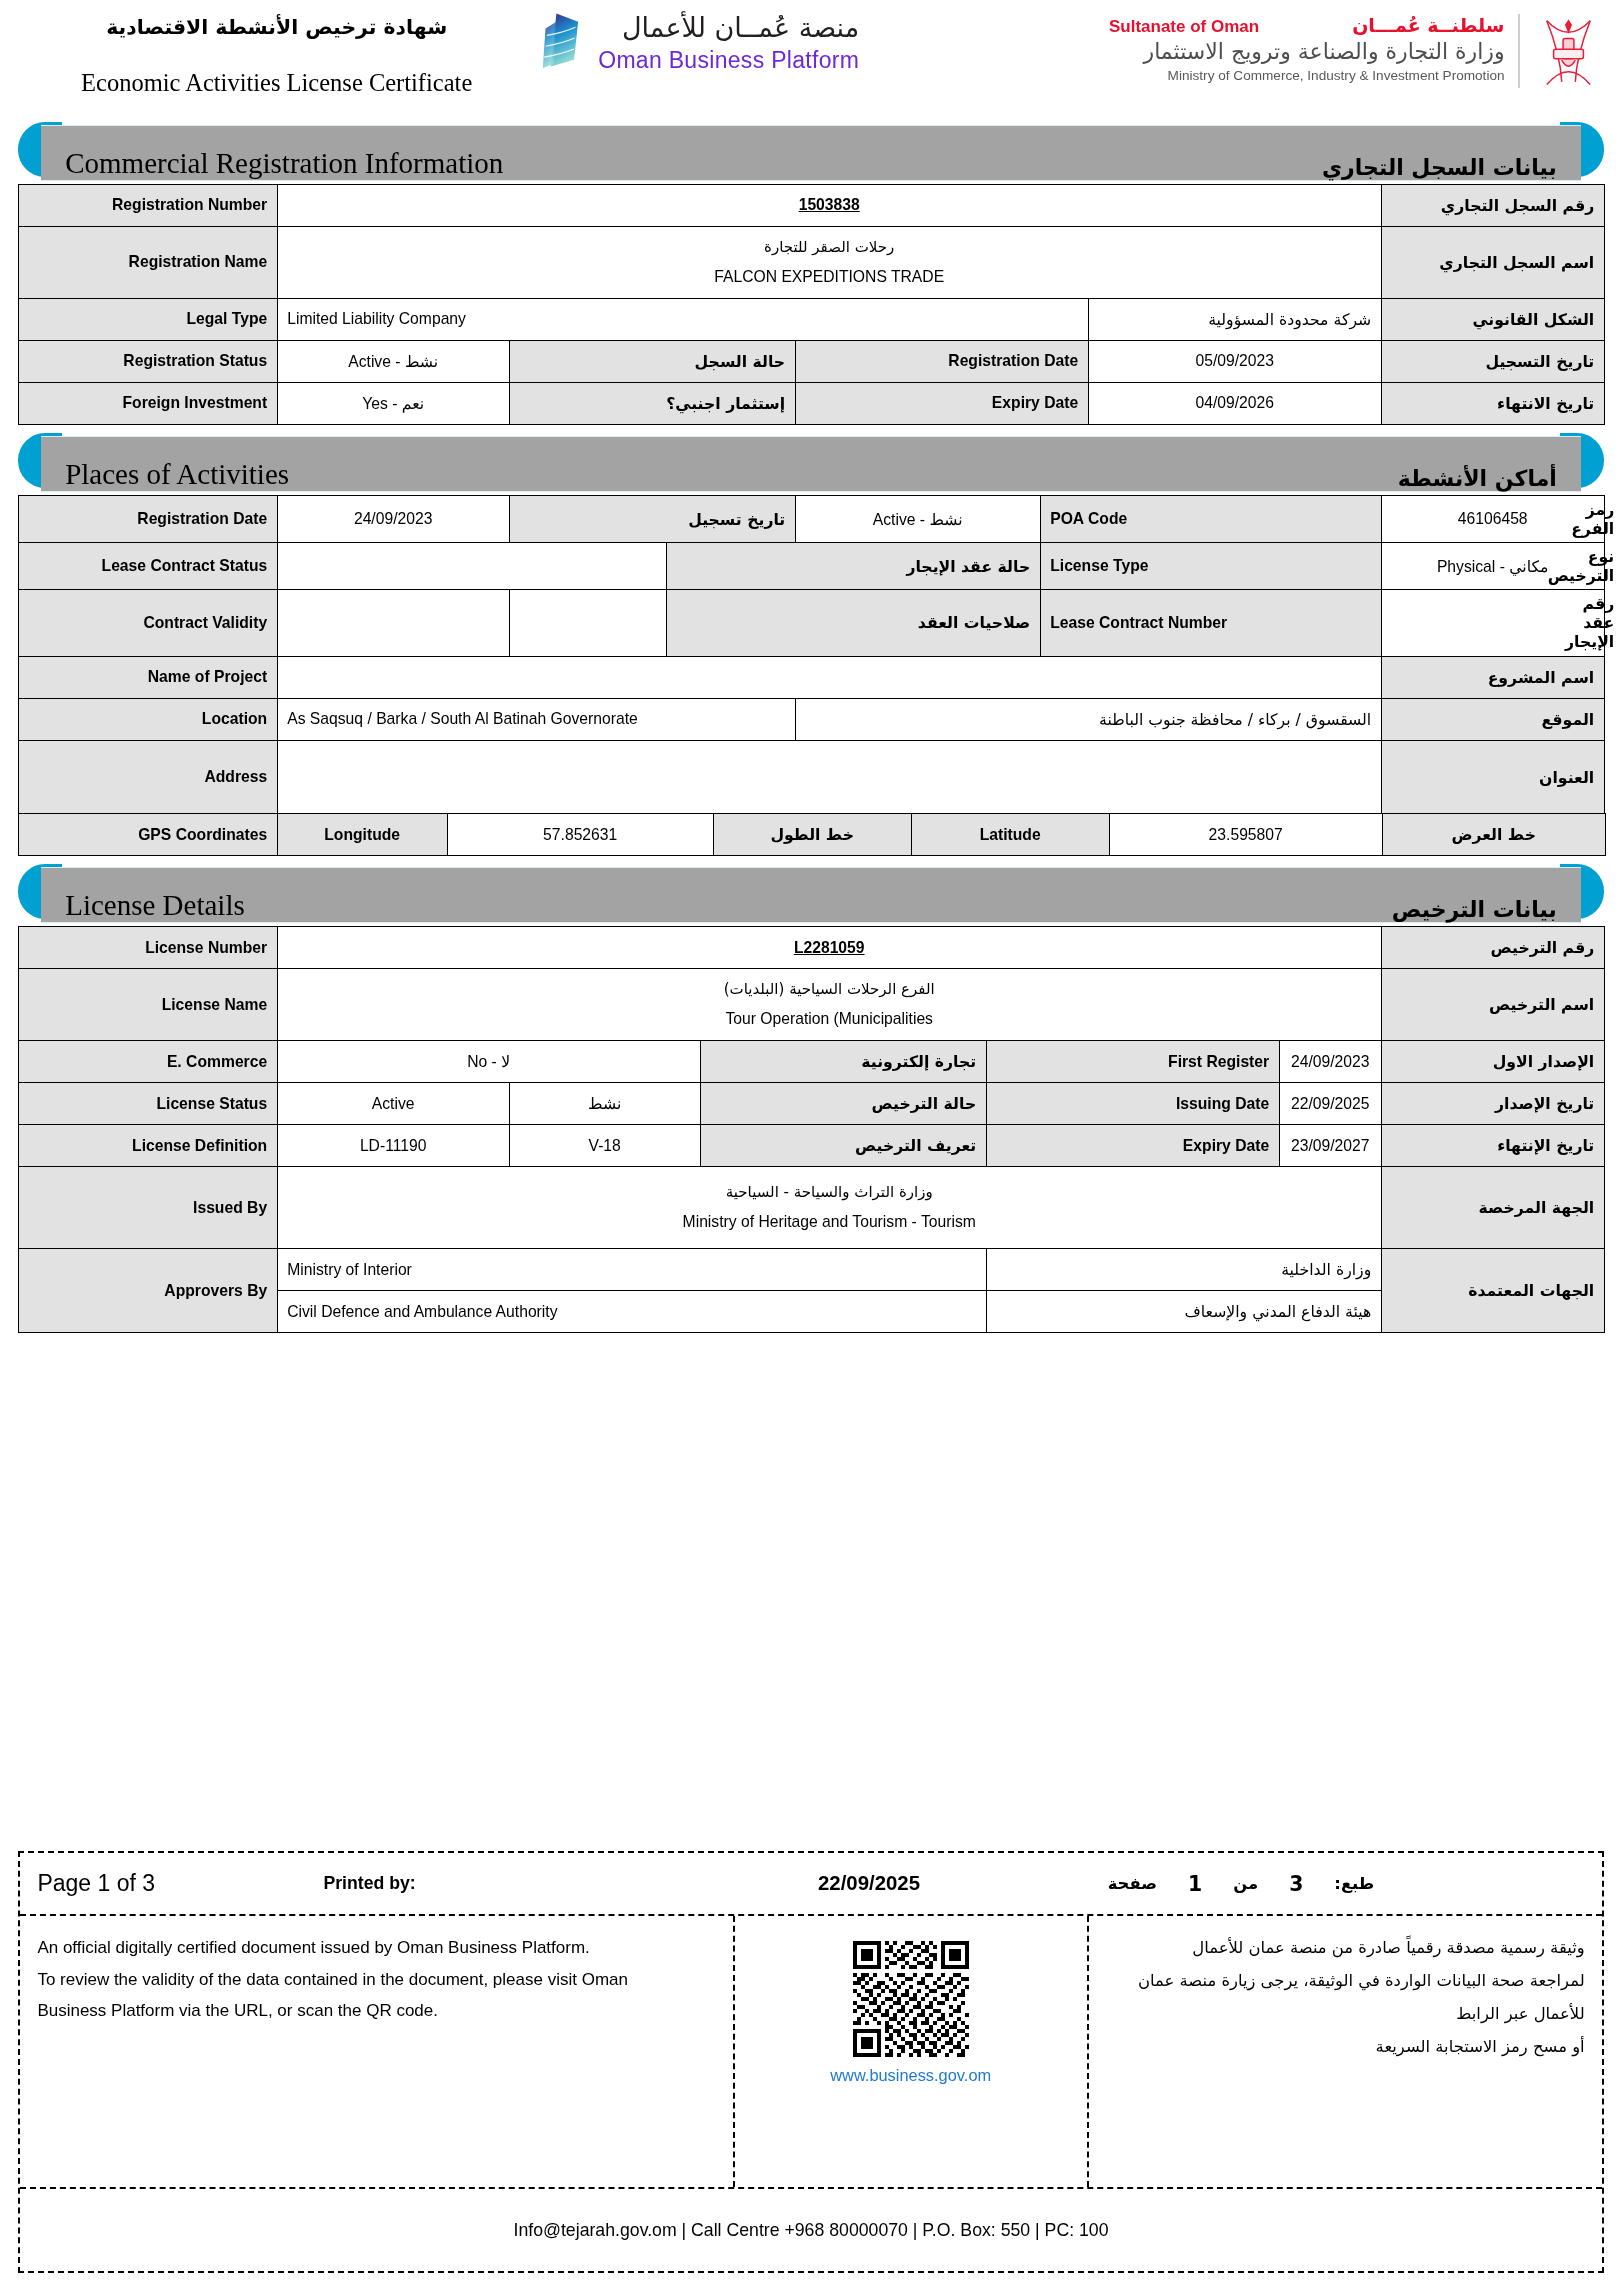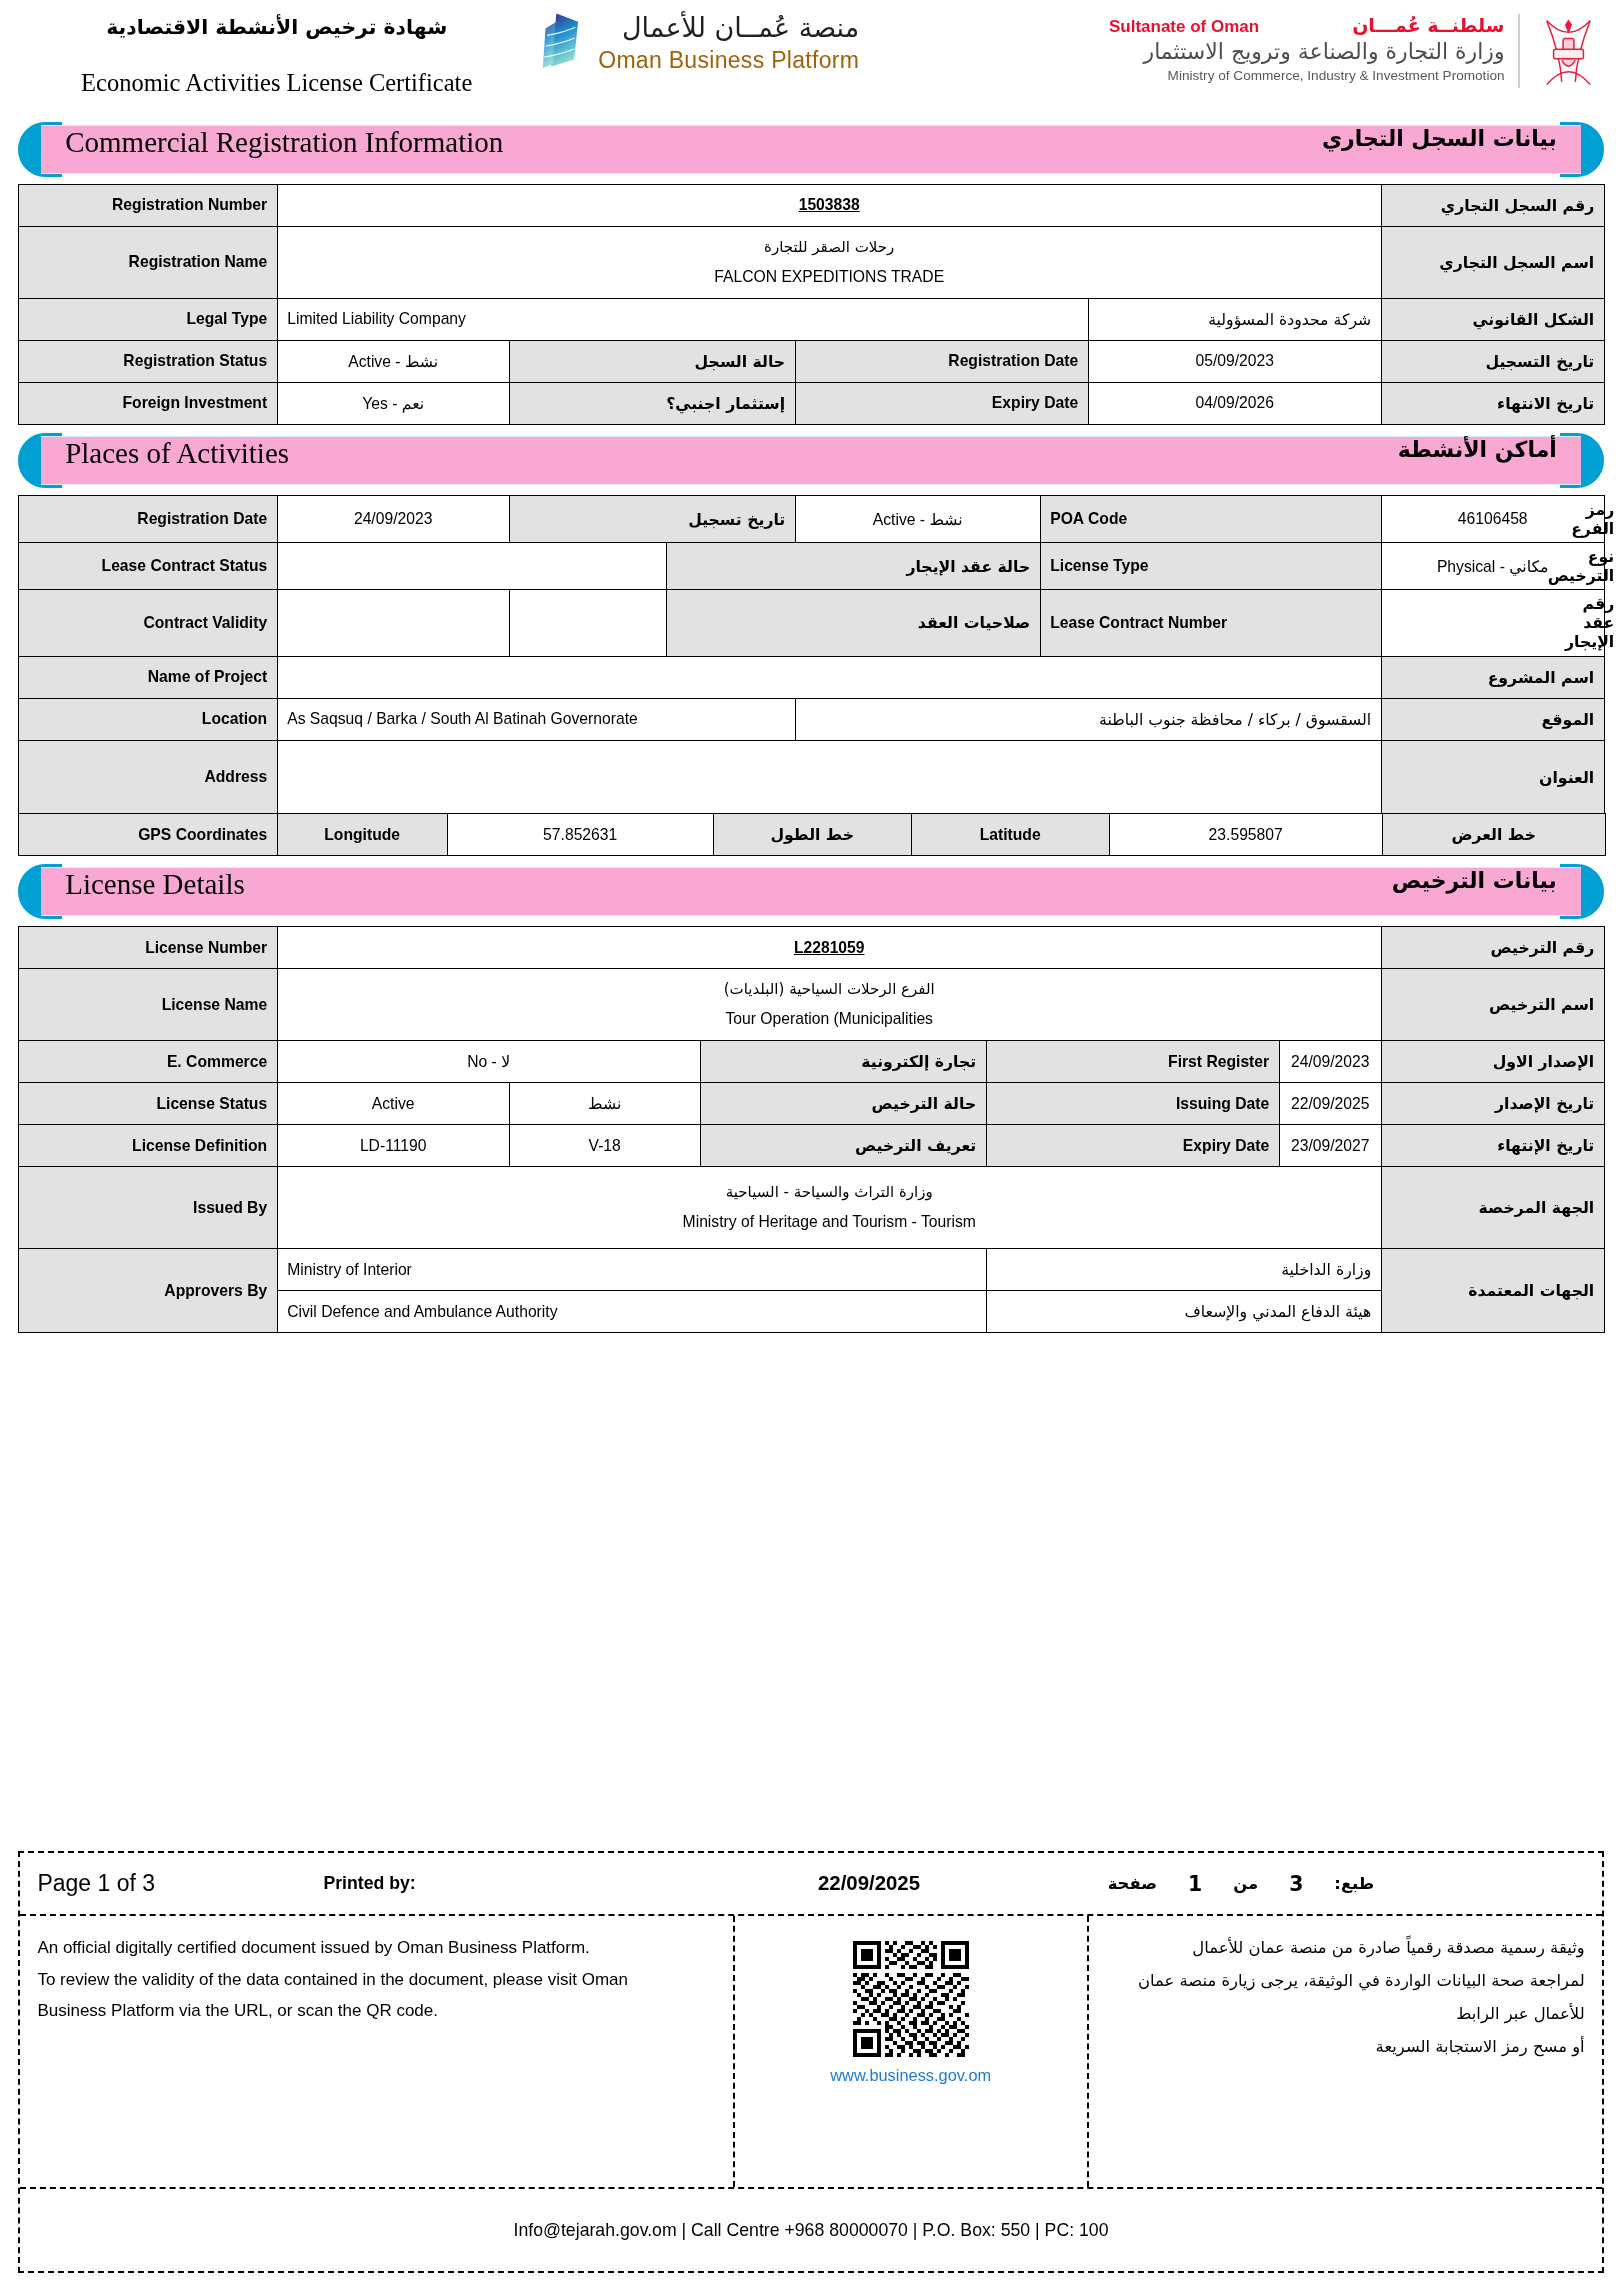--- a/index.html
+++ b/index.html
@@ -15,43 +15,43 @@
 
   
   .header { display: flex; align-items: flex-start; height: 114px; padding-top: 8.2px; }
   .hdr-title { width: 518px; text-align: center; padding-top: 6.8px; }
   .hdr-title .ar { font-family: "DejaVu Sans", sans-serif; font-size: 20.4px; font-weight: 700; direction: rtl; }
   .hdr-title .en { font-family: "Liberation Serif", serif; font-size: 24.5px; margin-top: 30px; }
 
   .hdr-obp { width: 436px; display: flex; align-items: center; gap: 9.5px; padding-top: 4.1px;}
   .obp-mark { width: 53px; height: 63px; flex: 0 0 53px; position: relative; }
   .obp-text .ar { font-family: "DejaVu Sans", sans-serif; font-size: 27px; font-weight: 400; direction: rtl; color:#231f20; letter-spacing:0px; line-height: 1.05;}
-  .obp-text .en { font-size: 23px; color:#a16207; margin-top: 5px; letter-spacing:0.3px;}
+  .obp-text .en { font-size: 23px; color:#6d28d9; margin-top: 5px; letter-spacing:0.3px;}
 
   .hdr-gov { flex: 1; display: flex; align-items: flex-start; justify-content: flex-end; gap: 11px; padding-top: 5.5px;}
   .gov-text { text-align: right; }
   .gov-row1 { display:flex; align-items:baseline; justify-content: flex-end; gap: 93px;}
   .gov-row1 .en { color:#e8112d; font-size: 17px; font-weight: 700; }
   .gov-row1 .ar { color:#e8112d; font-size: 19px; font-weight: 700; font-family:"DejaVu Sans", sans-serif; direction: rtl;}
   .gov-ar2 { color:#4d4d4f; font-size: 22px; font-weight: 400; font-family:"DejaVu Sans", sans-serif; direction: rtl; margin-top: 2.7px;}
   .gov-en2 { color:#58595b; font-size: 13.6px; margin-top: 4.1px; }
   .gov-divider { width: 1.4px; background:#cfcfcf; height: 74px; margin: 0 2.7px;}
   .khanjar { width: 71px; height: 76px; flex: 0 0 71px; }
 
   
   .banner { position: relative; height: 55px; margin-top: 8.2px; margin-bottom: 6.8px; }
   .banner .cap-l, .banner .cap-r {
     position:absolute; top:0; width: 44px; height: 55px; background:#00a0d2;
   }
   .banner .cap-l { left:0; border-radius: 27px 0 0 27px; }
   .banner .cap-r { right:0; border-radius: 0 27px 27px 0; }
   .banner .bar {
-    position:absolute; left: 23px; right: 23px; top: 2.7px; height: 49px;
-    background:#f9a8d4; border-top: 1.4px solid #d3eef8; border-bottom: 1.4px solid #d3eef8;
-    display:flex; align-items:flex-start; justify-content: space-between; padding: 0 24.5px;
+    position:absolute; left: 23px; right: 23px; top: 2.7px; height: 56px;
+    background:#a3a3a3; border-top: 1.4px solid #d3eef8; border-bottom: 1.4px solid #d3eef8;
+    display:flex; align-items:flex-end; justify-content: space-between; padding: 0 24.5px;
   }
   .banner .en { font-family:"Liberation Serif", serif; font-size: 29px; }
   .banner .ar { font-family:"DejaVu Sans", sans-serif; font-size: 22px; font-weight: 700; direction: rtl;}
 
   
   table.doc { width: 1586px; border-collapse: collapse; table-layout: fixed; margin-bottom: 2.7px; }
   table.doc td {
     border: 1.4px solid #000; padding: 4.1px 9.5px; font-size: 15.7px; vertical-align: middle; height: 42px;
   }
   td.lbl-en { background:#e2e2e2; font-weight:700; text-align:right; font-size: 16.4px; }

